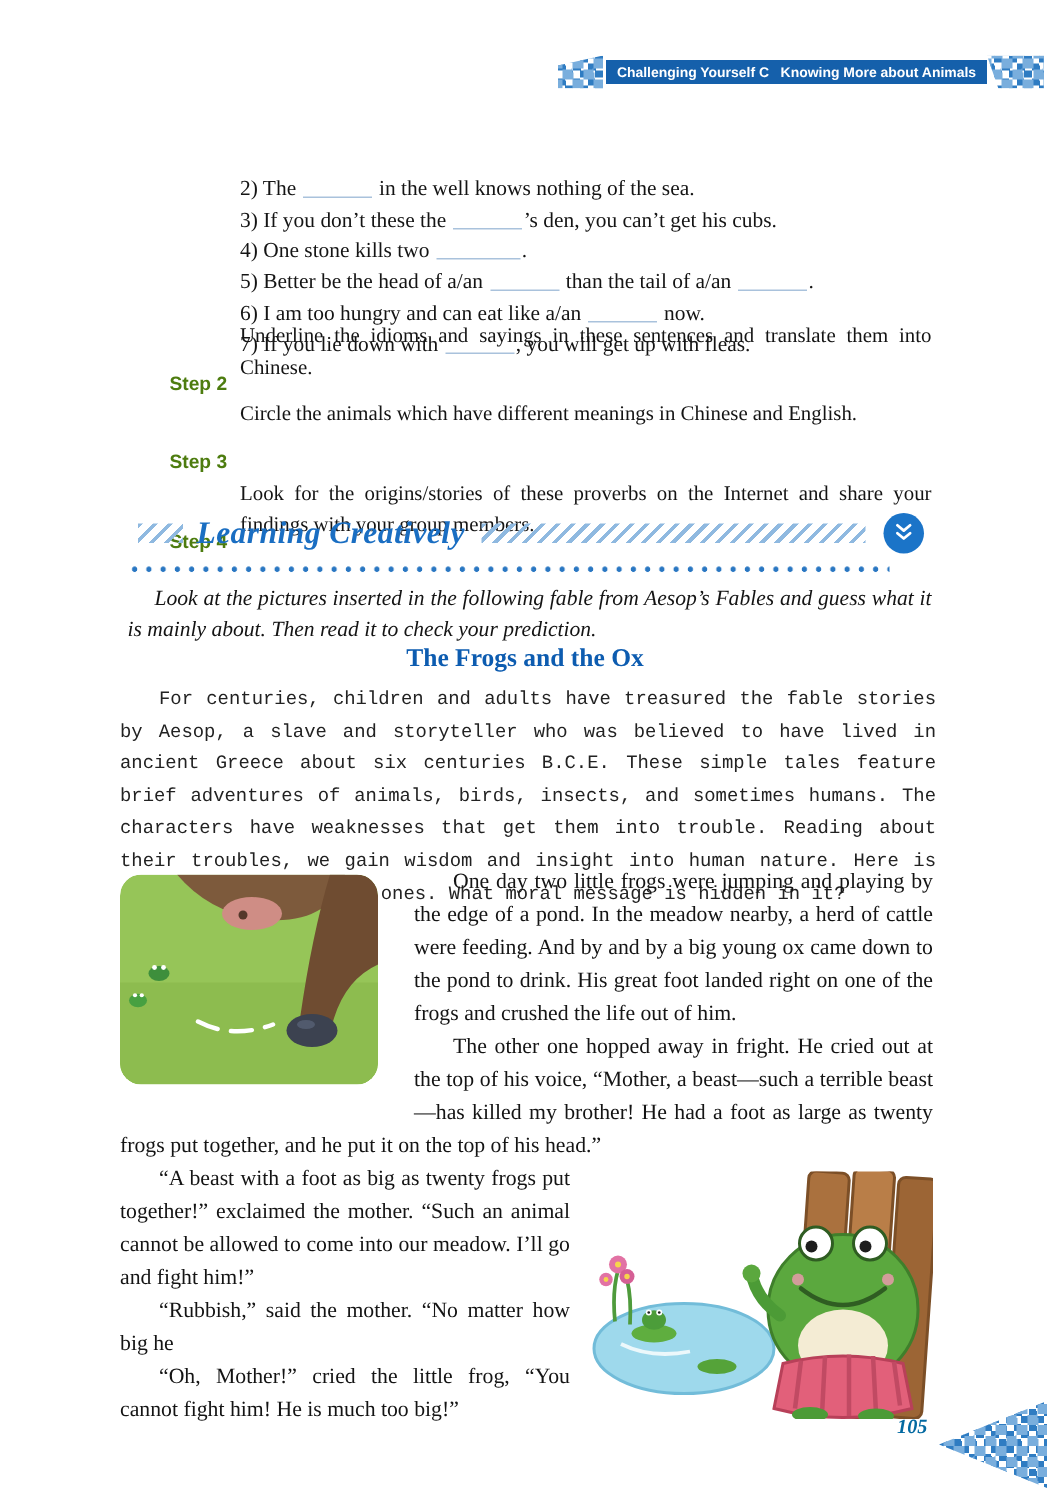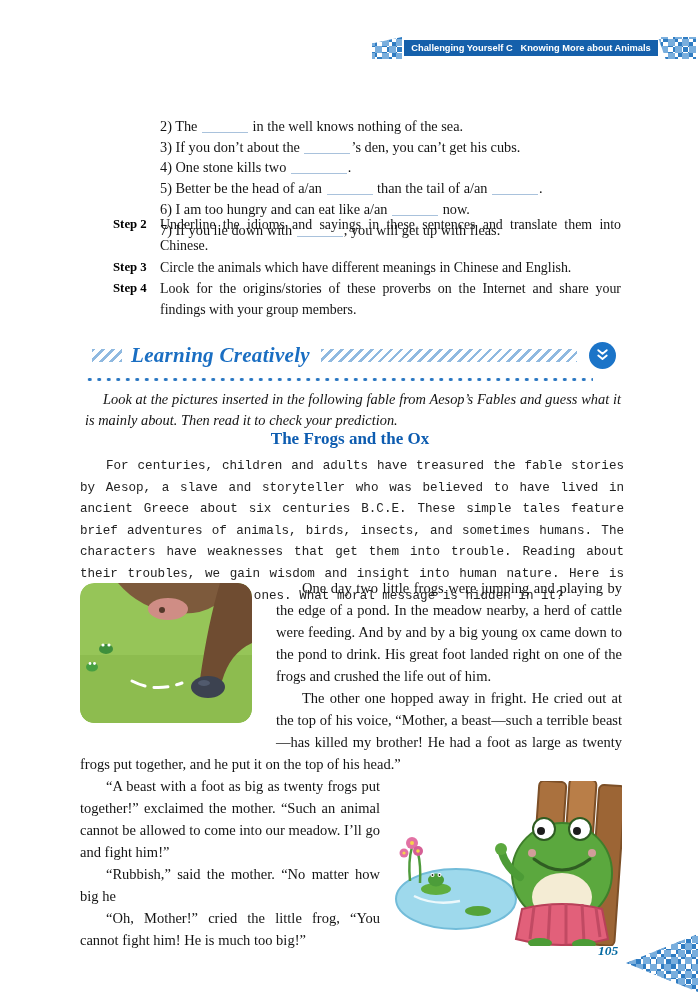--- a/index.html
+++ b/index.html
@@ -20,22 +20,22 @@
   .deco-corner{position:absolute;right:2px;bottom:4px;width:72px;height:58px;clip-path:polygon(0 50%,100% 0,100% 100%);}
 
   
   .exercise{position:absolute;top:88px;left:160px;width:465px;margin-top:28px;}
   .ex-item{font-size:14.3px;line-height:20.7px;white-space:nowrap;}
   .blank{display:inline-block;height:13px;border-bottom:1.6px solid #a9c2dc;margin:0 1px;transform:translateY(2px);}
 
   
   .steps{position:absolute;top:214px;left:113px;width:508px;}
   .step-row{display:flex;align-items:flex-start;}
-  .step-label{flex:none;width:47px;font-family:Liberation Serif, serif;font-weight:bold;
-              color:#000000;font-size:12.8px;line-height:21.3px;}
+  .step-label{flex:none;width:47px;font-family:Liberation Sans, sans-serif;font-weight:bold;
+              color:#4d7c0f;font-size:12.8px;line-height:21.3px;margin-top:31px;}
   .step-text{flex:1;font-size:13.9px;line-height:21.3px;text-align:justify;}
 
   
   .section-header{position:absolute;top:340px;left:92px;width:524px;height:30px;display:flex;align-items:center;}
   .hatch{height:13px;background:repeating-linear-gradient(135deg,#8fb9e0 0 2.5px,transparent 2.5px 7px);}
   .hatch-left{width:30px;margin-right:9px;}
   .hatch-right{flex:1;margin-left:11px;}
   .section-title{font-style:italic;font-weight:bold;font-size:21px;color:#1a6ec2;letter-spacing:.3px;white-space:nowrap;}
   .icon-circle{flex:none;width:27px;height:27px;border-radius:50%;background:#1b74c8;margin-left:12px;
                display:flex;align-items:center;justify-content:center;}
@@ -64,21 +64,21 @@
 <div class="page">
 
   <div class="pixels deco-band-left"></div>
   <div class="band">
     <span>Challenging Yourself C&nbsp;&nbsp;&nbsp;Knowing More about Animals</span>
   </div>
   <div class="pixels deco-band-right"></div>
 
   <div class="exercise">
       <div class="ex-item"><span class="ex-num">2) </span><span>The </span><span class="blank" style="width:46px"></span><span> in the well knows nothing of the sea.</span></div>
-      <div class="ex-item"><span class="ex-num">3) </span><span>If you don’t about the </span><span class="blank" style="width:46px"></span><span>’s den, you can’t get his cubs.</span></div>
+      <div class="ex-item"><span class="ex-num">3) </span><span>If you don’t these the </span><span class="blank" style="width:46px"></span><span>’s den, you can’t get his cubs.</span></div>
       <div class="ex-item"><span class="ex-num">4) </span><span>One stone kills two </span><span class="blank" style="width:56px"></span><span>.</span></div>
       <div class="ex-item"><span class="ex-num">5) </span><span>Better be the head of a/an </span><span class="blank" style="width:46px"></span><span> than the tail of a/an </span><span class="blank" style="width:46px"></span><span>.</span></div>
       <div class="ex-item"><span class="ex-num">6) </span><span>I am too hungry and can eat like a/an </span><span class="blank" style="width:46px"></span><span> now.</span></div>
       <div class="ex-item"><span class="ex-num">7) </span><span>If you lie down with </span><span class="blank" style="width:46px"></span><span>, you will get up with fleas.</span></div>
     </div>
 
   <div class="steps">
       <div class="step-row">
         <span class="step-label">Step 2</span>
         <span class="step-text">Underline the idioms and sayings in these sentences and translate them into Chinese.</span>

